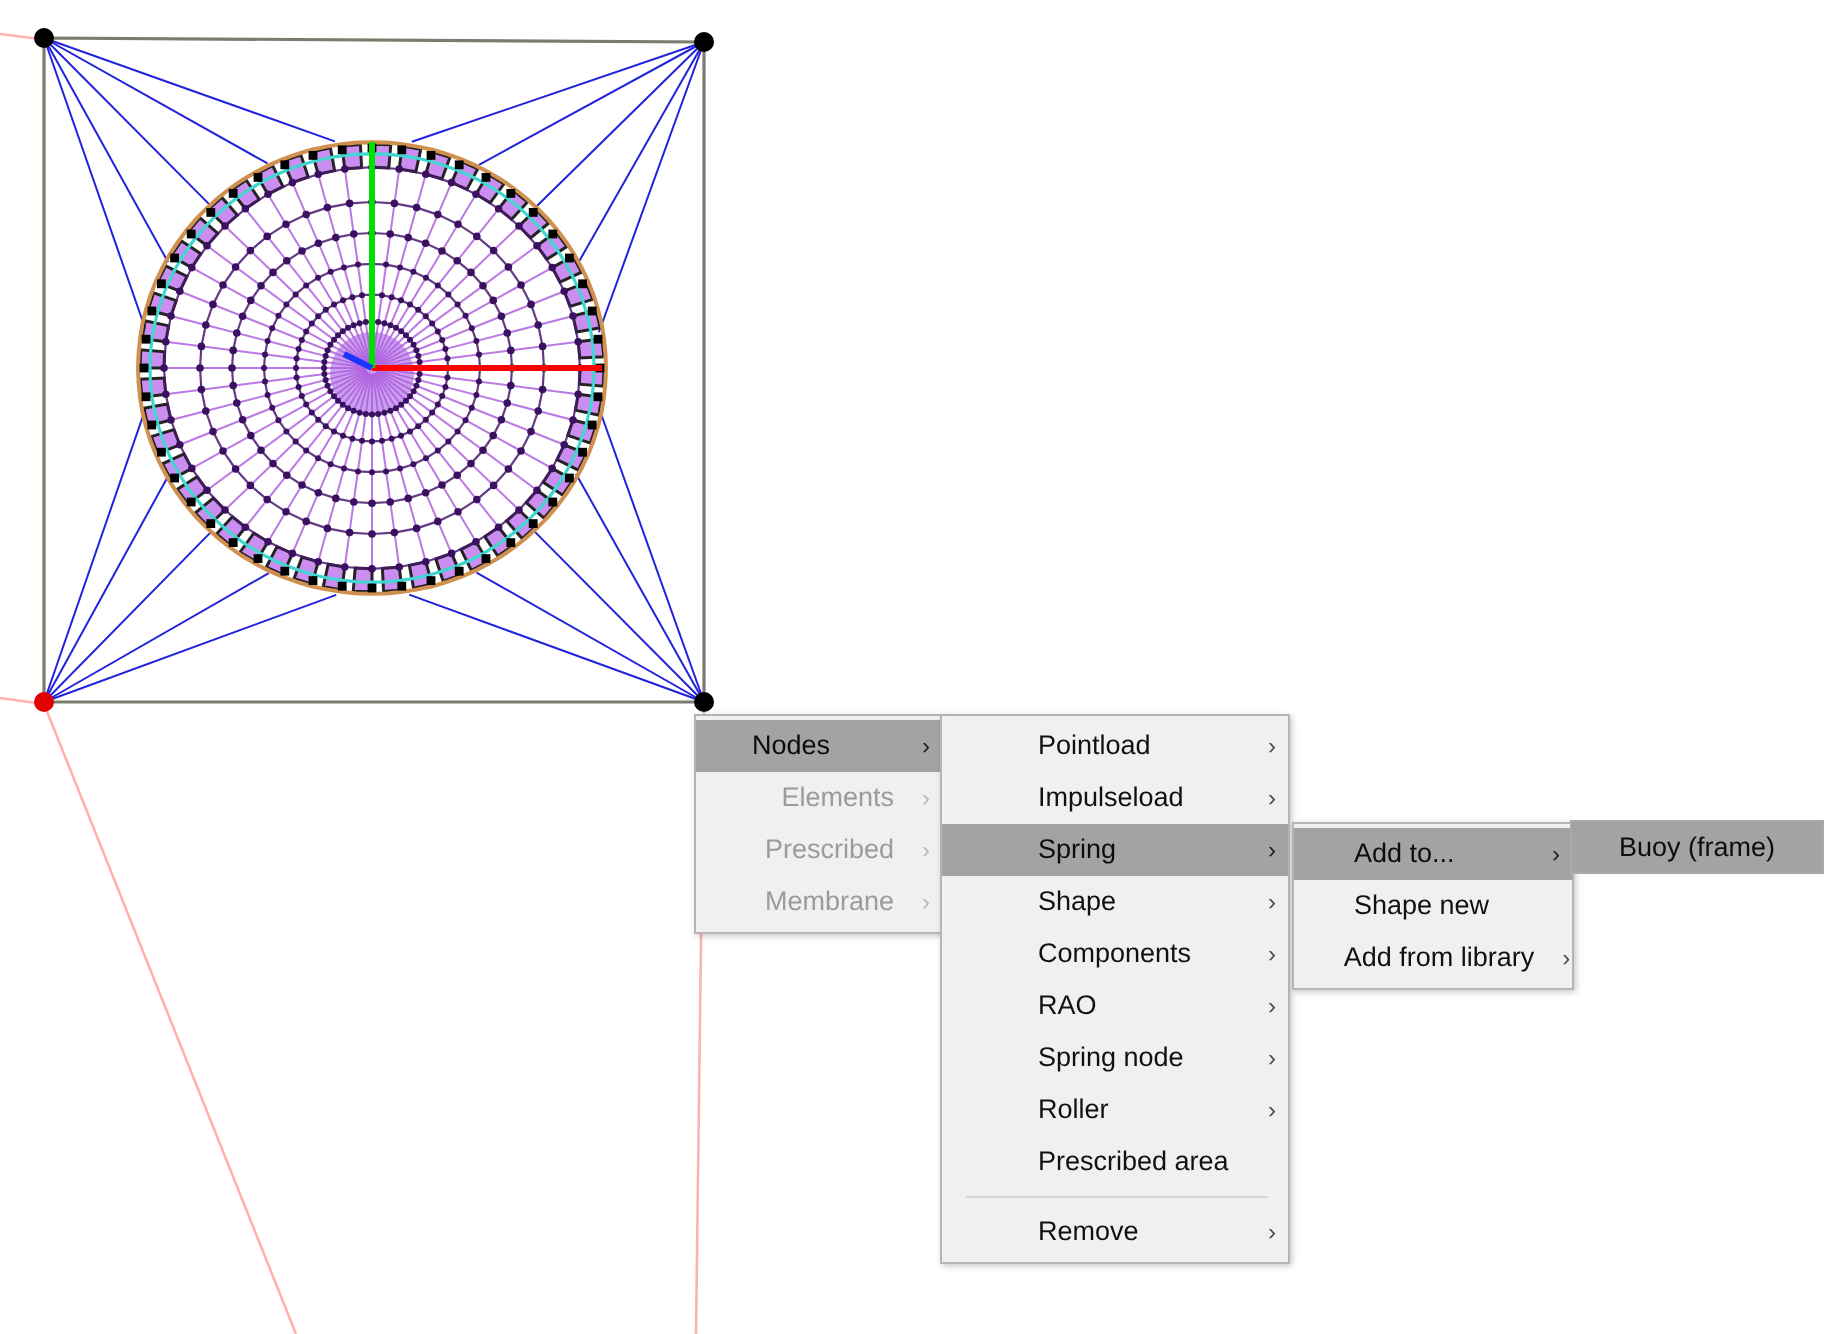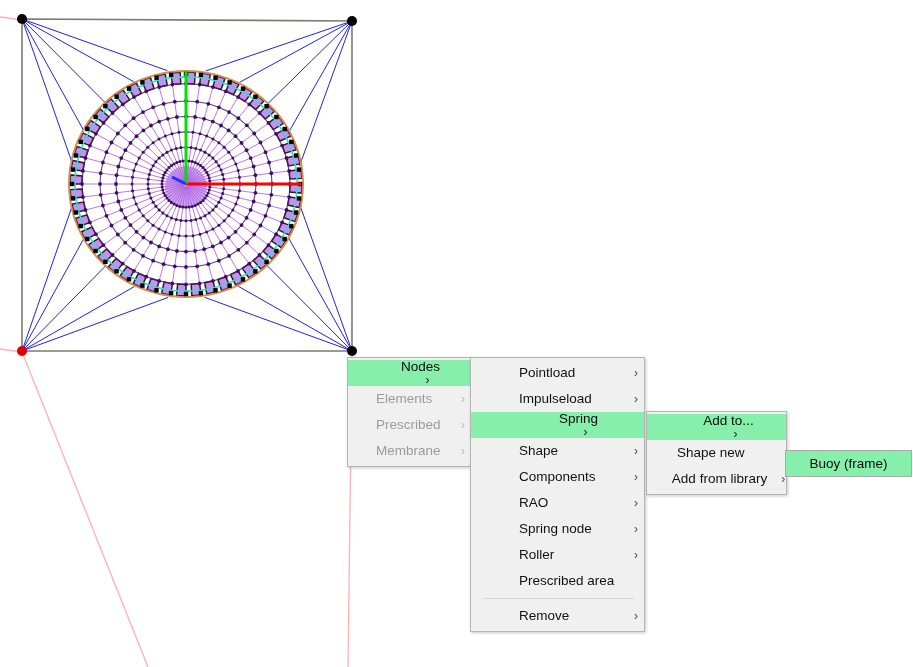--- a/index.html
+++ b/index.html
@@ -50,26 +50,25 @@
     flex: 1 1 auto;
     line-height: 1;
   }
   .menu-item .arrow {
     flex: 0 0 auto;
     margin-left: 14px;
     font-size: 12px;
     color: #4a4a4a;
     line-height: 1;
   }
-  .menu-item.disabled { color: #9b9b9b; }
+  .menu-item.disabled { color: #9b9b9b; text-align: right; }
   .menu-item.disabled .arrow { color: #b8b8b8; }
   .menu-item.highlight {
-    background: #86efac;
+    background: #a3a3a3;
     color: #0d0d0d;
-    flex-direction: column;
   }
   .menu-item.highlight .arrow { color: #1c1c1c; }
   .menu-sep {
     height: 1px;
     margin: 4px 10px 4px 12px;
     background: #d6d6d6;
   }
 
   
   #menu-level-1 {
@@ -96,21 +95,20 @@
   #menu-level-4 {
     left: 785px; top: 410px;
     width: 127px;
   }
   #menu-level-4 .menu-item {
     justify-content: center;
     padding-left: 6px;
     height: 27px;
     border: 1px solid #a9a9a9;
     box-sizing: border-box;
-    margin-top: 40px;
   }
   #menu-level-4 .menu-item .label {
     flex: 0 0 auto;
     text-align: center;
   }
   #menu-level-4 { padding: 0; border: none; background: transparent; box-shadow: none; }
 </style>
 </head>
 <body>
 

